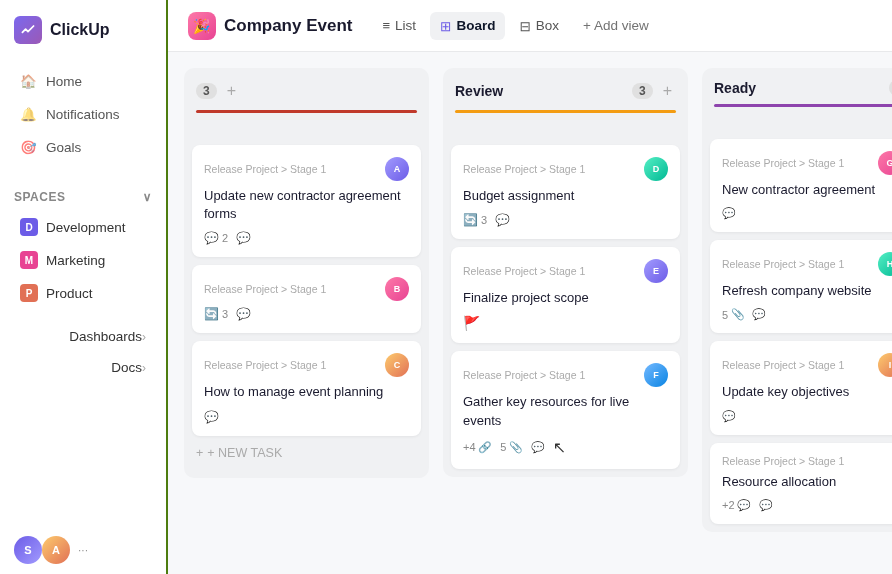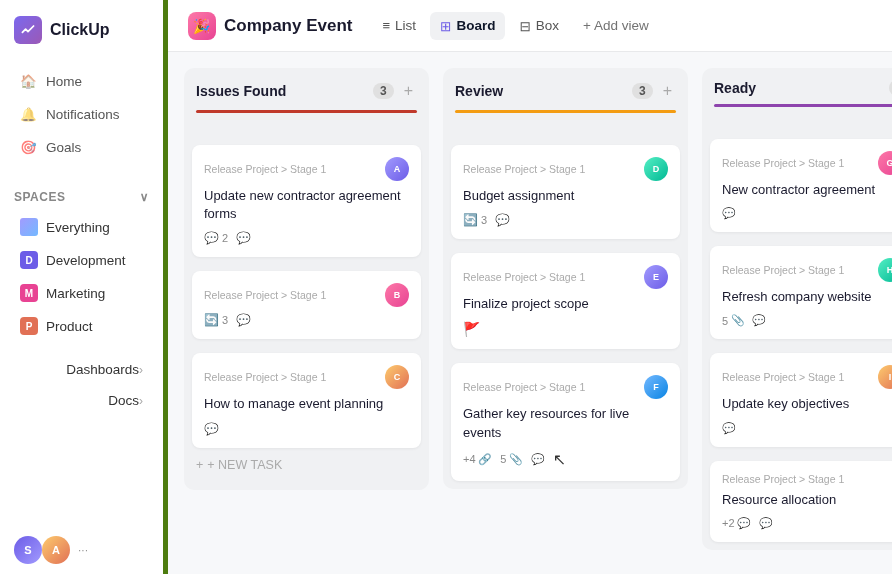--- a/index.html
+++ b/index.html
@@ -1,19 +1,19 @@
 <!DOCTYPE html>
 <html><head>
   <meta charset="utf-8">
   <style>
     * { box-sizing: border-box; margin: 0; padding: 0; }
     body { font-family: -apple-system, BlinkMacSystemFont, 'Segoe UI', sans-serif; background: #f7f8fa; display: flex; height: 574px; overflow: hidden; }
 
     
-    .sidebar { width: 168px; background: #fff; border-right: 5px solid #4d7c0f; display: flex; flex-direction: column; height: 100%; flex-shrink: 0; }
+    .sidebar { width: 168px; background: #fff; border-right: 2px solid #4d7c0f; display: flex; flex-direction: column; height: 100%; flex-shrink: 0; }
     .sidebar-logo { display: flex; align-items: center; gap: 8px; padding: 16px 14px; }
     .logo-icon { width: 28px; height: 28px; background: linear-gradient(135deg, #7b68ee, #9b59b6); border-radius: 6px; display: flex; align-items: center; justify-content: center; }
     .logo-icon svg { width: 16px; height: 16px; }
     .logo-text { font-size: 16px; font-weight: 700; color: #1a1a2e; }
     .sidebar-nav { padding: 4px 0; }
     .sidebar-nav-item { display: flex; align-items: center; gap: 10px; padding: 8px 14px; cursor: pointer; color: #555; font-size: 13.5px; border-radius: 6px; margin: 1px 6px; }
     .sidebar-nav-item .nav-icon { width: 16px; height: 16px; opacity: 0.6; }
     .sidebar-section { margin-top: 16px; }
     .sidebar-section-header { display: flex; align-items: center; justify-content: space-between; padding: 6px 14px; font-size: 12px; font-weight: 600; color: #888; text-transform: uppercase; letter-spacing: 0.5px; cursor: pointer; }
     .spaces-item { display: flex; align-items: center; gap: 8px; padding: 7px 14px; cursor: pointer; font-size: 13.5px; color: #333; border-radius: 6px; margin: 1px 6px; }
@@ -33,21 +33,21 @@
     .add-view { display: flex; align-items: center; gap: 4px; padding: 6px 10px; cursor: pointer; color: #737373; font-size: 13.5px; border-radius: 6px; }
 
     
     .board { display: flex; gap: 14px; padding: 16px 16px; overflow-x: auto; flex: 1; align-items: flex-start; }
     .column { width: 245px; flex-shrink: 0; background: #f0f1f3; border-radius: 10px; padding-bottom: 8px; }
     .column-header { display: flex; align-items: center; padding: 12px 12px 8px; gap: 6px; }
     .column-title { font-size: 14px; font-weight: 600; color: #1a1a2e; flex: 1; }
     .column-count { background: #e0e0e0; color: #555; border-radius: 10px; padding: 1px 7px; font-size: 12px; font-weight: 600; }
     .column-add { color: #aaa; cursor: pointer; font-size: 16px; padding: 2px 4px; }
     .column-accent { height: 3px; margin: 0 12px 8px; border-radius: 2px; }
-    .column-cards { padding: 0 8px; display: flex; flex-direction: column; gap: 14px; margin-top: 32px; }
+    .column-cards { padding: 0 8px; display: flex; flex-direction: column; gap: 8px; margin-top: 32px; }
     .card { background: #fff; border-radius: 8px; padding: 12px; box-shadow: 0 1px 3px rgba(0,0,0,0.06); cursor: pointer; }
     .card-meta { font-size: 10.5px; color: #aaa; margin-bottom: 6px; display: flex; align-items: center; justify-content: space-between; }
     .card-title { font-size: 13px; font-weight: 500; color: #1a1a2e; line-height: 1.4; margin-bottom: 8px; }
     .card-footer { display: flex; align-items: center; gap: 8px; }
     .card-stat { display: flex; align-items: center; gap: 3px; font-size: 11px; color: #888; }
     .stat-icon { font-size: 12px; }
     .new-task { padding: 10px 12px; color: #aaa; font-size: 12.5px; cursor: pointer; display: flex; align-items: center; gap: 4px; }
     .flag-icon { color: #e74c3c; font-size: 14px; }
     .card-avatar-1 { background: linear-gradient(135deg, #a29bfe, #6c5ce7); }
     .card-avatar-2 { background: linear-gradient(135deg, #fd79a8, #e84393); }
@@ -84,24 +84,20 @@
       <span>Goals</span>
     </div>
   </div>
 
   <div class="sidebar-section">
     <div class="sidebar-section-header">
       <span>Spaces</span>
       <span style="font-size:12px;">∨</span>
     </div>
     <div class="spaces-item">
-      <span style="width:18px;height:18px;display:inline-block;background:linear-gradient(135deg,#a29bfe,#74b9ff);border-radius:3px;"></span>
-      <span>Everything</span>
-    </div>
-    <div class="spaces-item">
       <div class="space-dot" style="background:#6c5ce7;">D</div>
       <span>Development</span>
     </div>
     <div class="spaces-item">
       <div class="space-dot" style="background:#e84393;">M</div>
       <span>Marketing</span>
     </div>
     <div class="spaces-item">
       <div class="space-dot" style="background:#e17055;">P</div>
       <span>Product</span>
@@ -145,21 +141,20 @@
     </div>
     <div class="add-view">
       <span>+ Add view</span>
     </div>
   </div>
 
   <div class="board">
 
     <div class="column">
       <div class="column-header">
-        <span class="column-title">Issues Found</span>
         <span class="column-count">3</span>
         <span class="column-add">+</span>
       </div>
       <div class="column-accent" style="background:#c0392b;"></div>
       <div class="column-cards">
 
         <div class="card">
           <div class="card-meta">
             <span>Release Project &gt; Stage 1</span>
             <div class="avatar-circle card-avatar-1">A</div>

